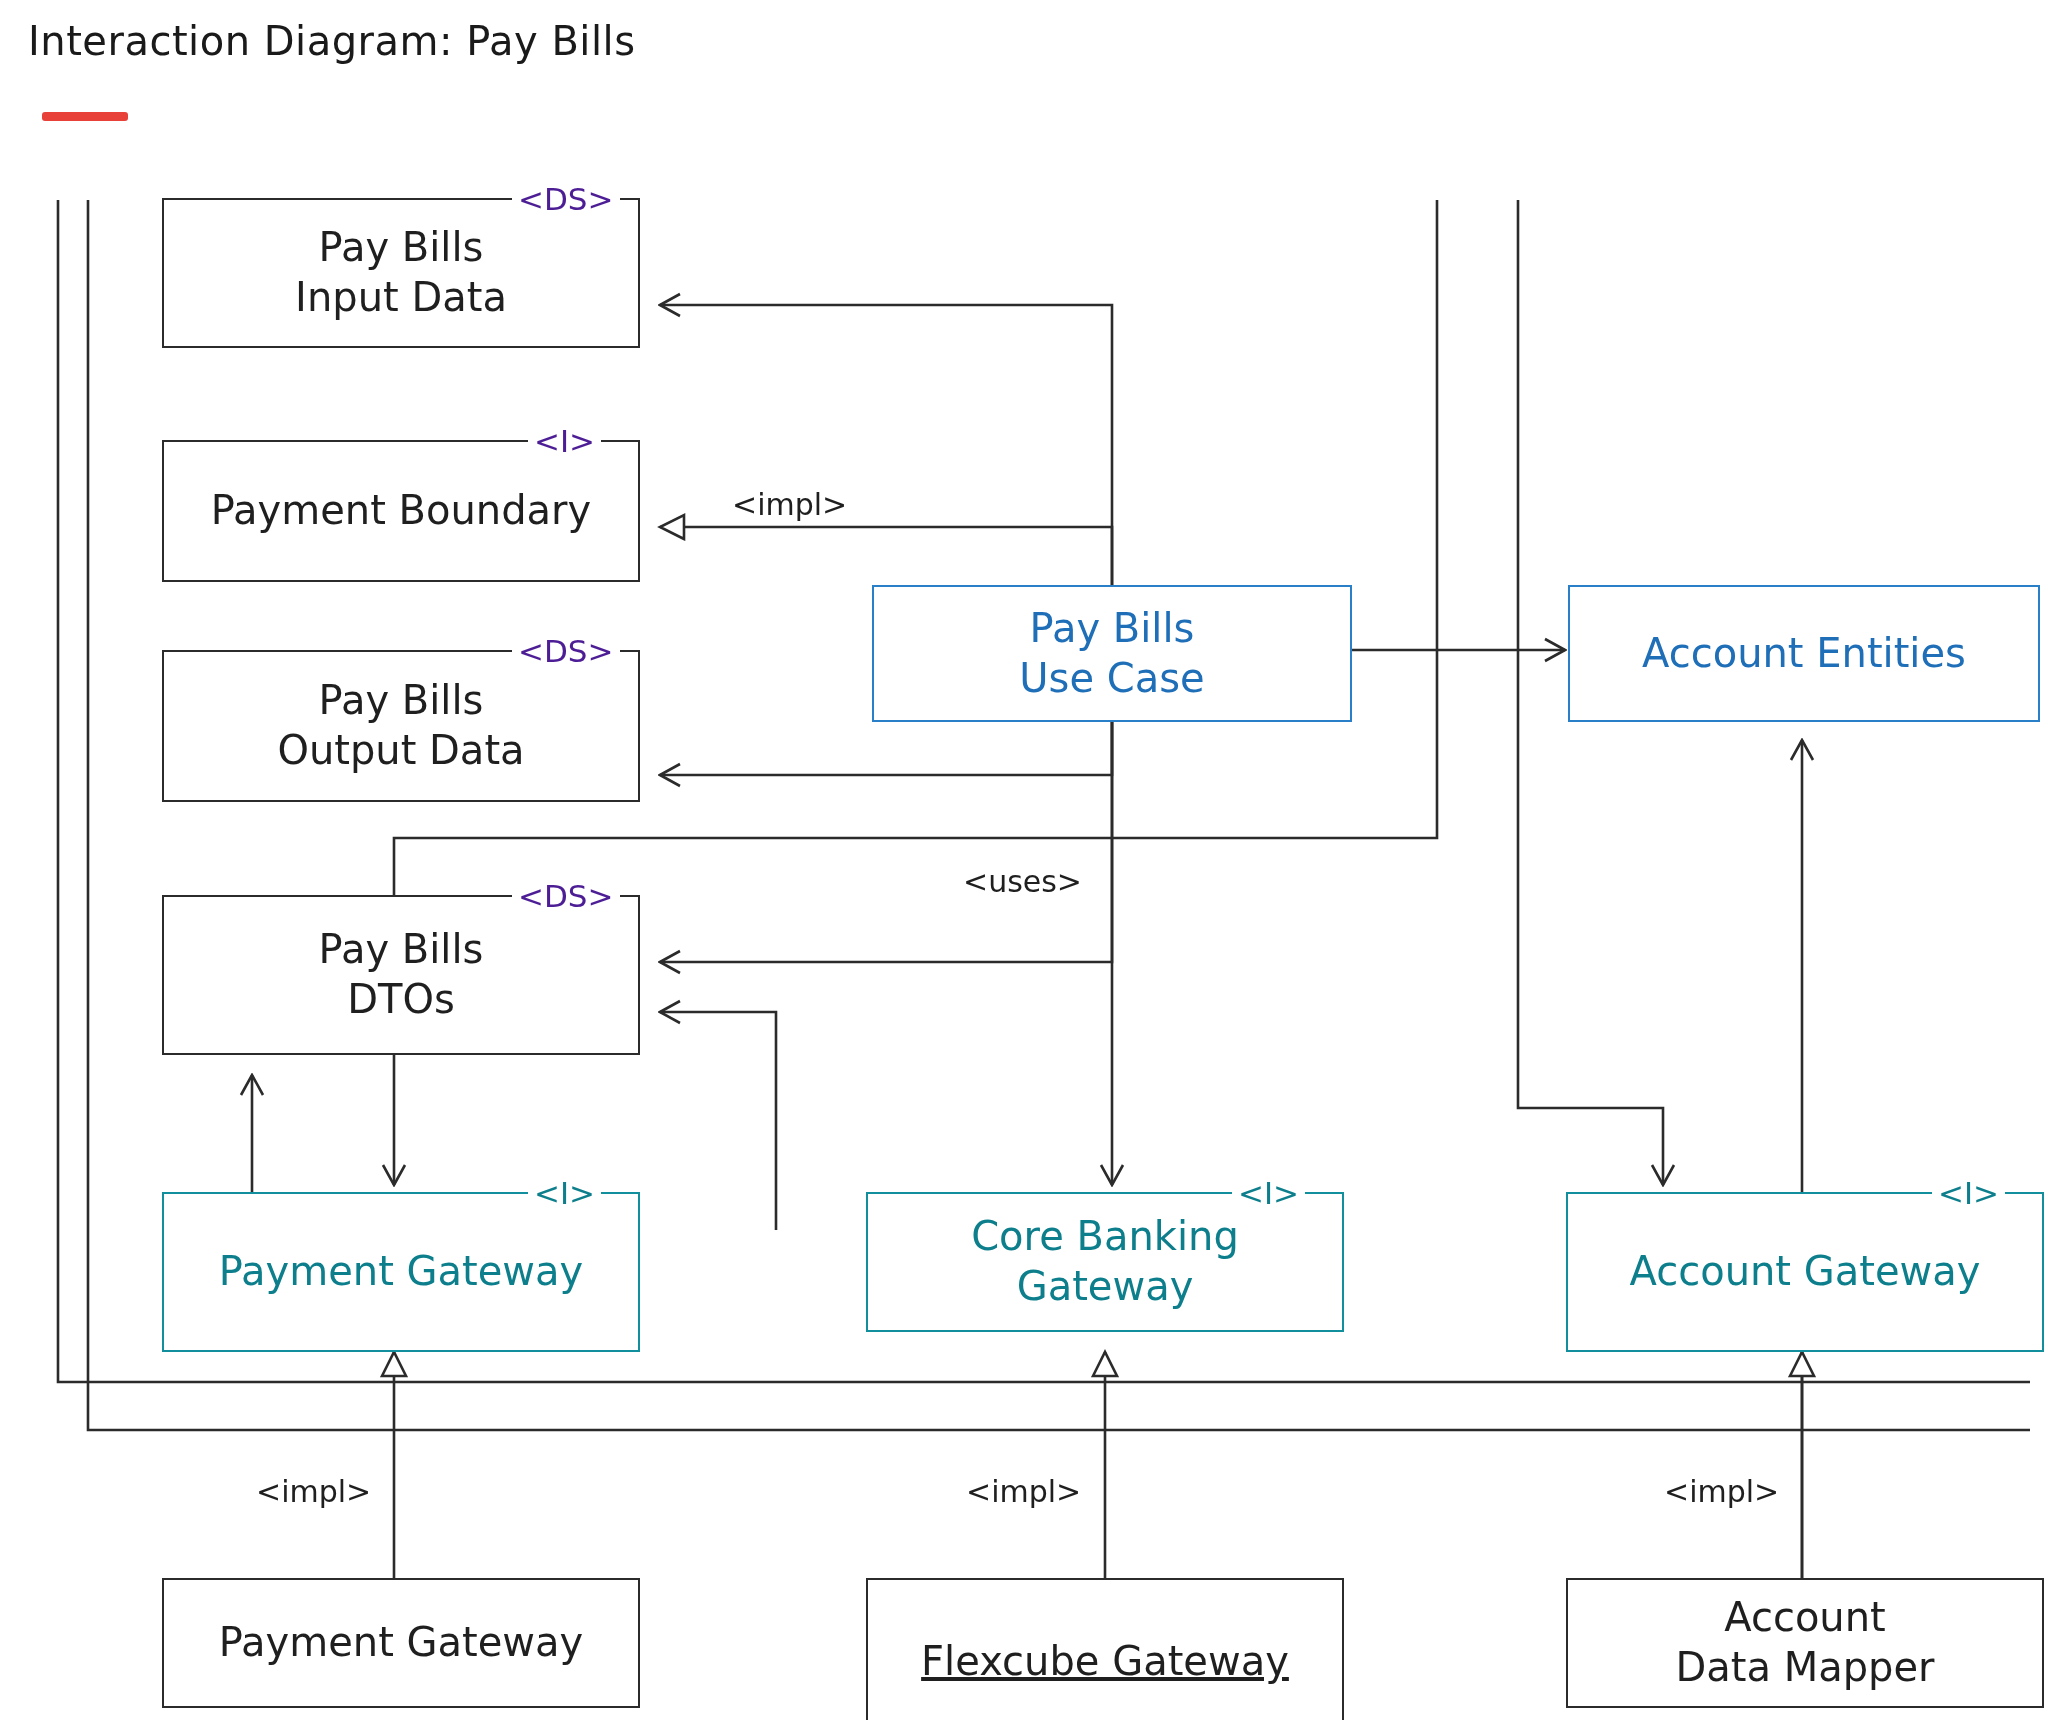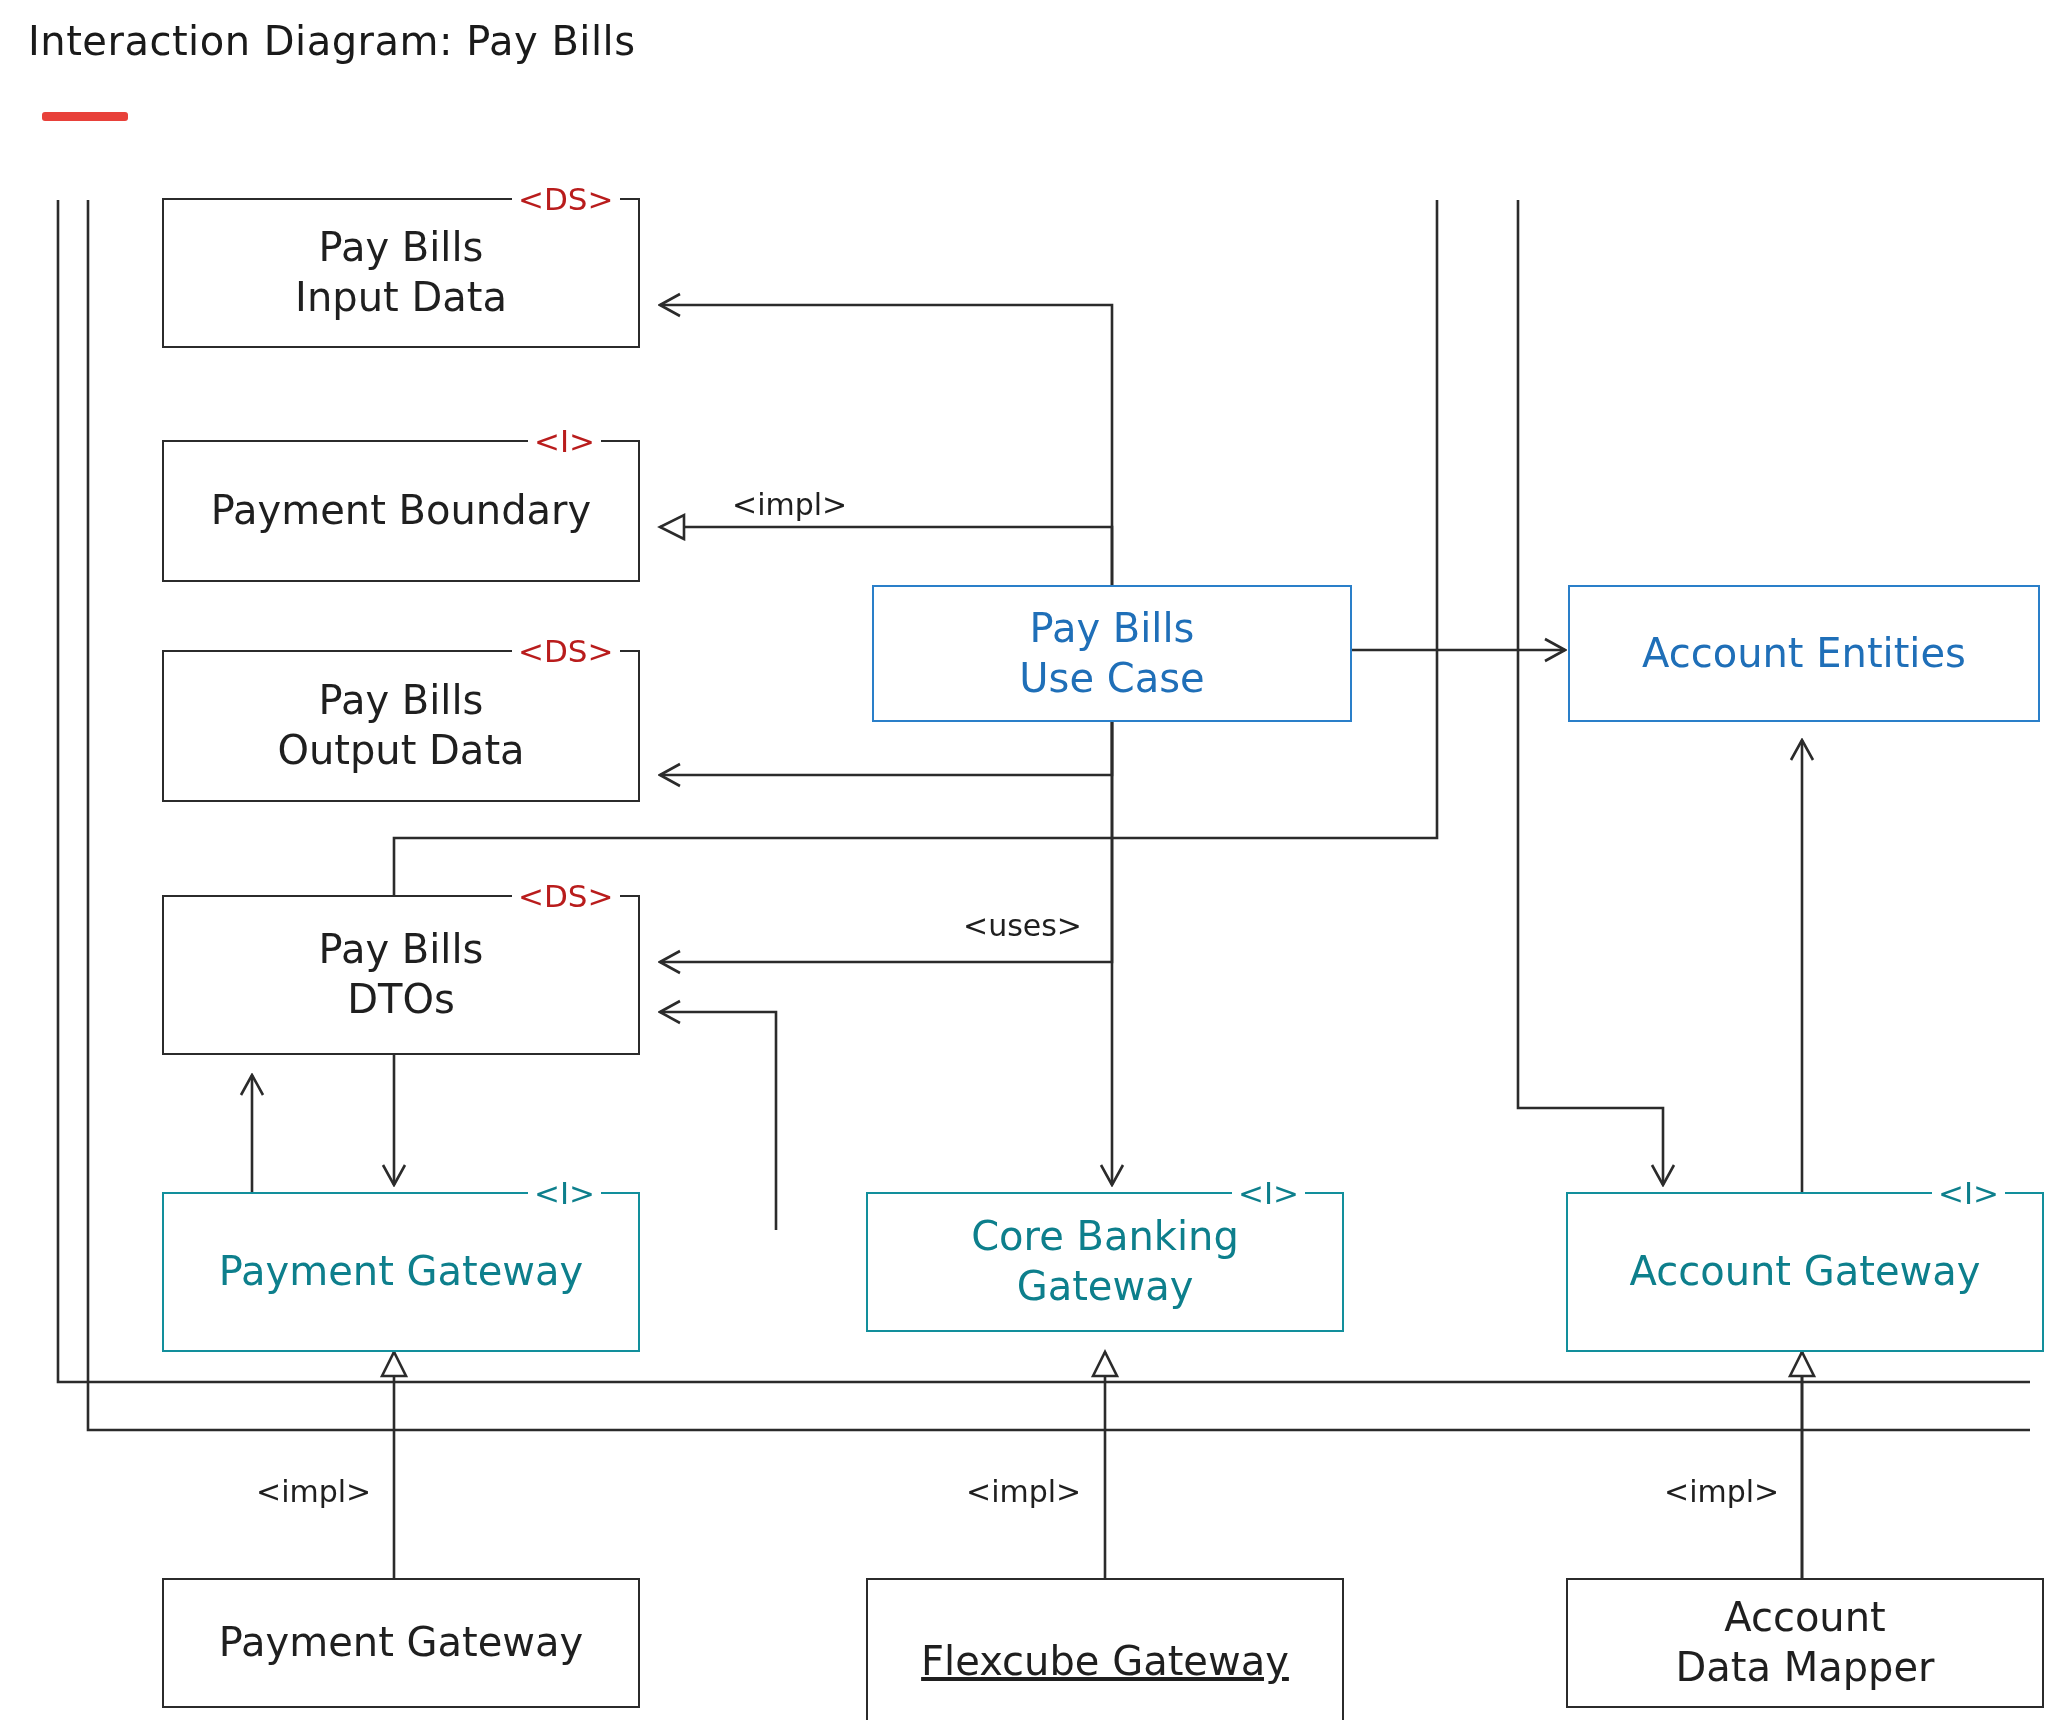--- a/index.html
+++ b/index.html
@@ -63,21 +63,21 @@
     color: #1f6fb8;
   }
   .nodebox.teal {
     border-color: #128f9c;
     color: #0d7f8c;
   }
   .stereo {
     position: absolute;
     background: #ffffff;
     font-size: 31px;
-    color: #b91c1c;
+    color: #4c1d95;
     padding: 0 6px;
     line-height: 1;
     font-family: "DejaVu Sans", sans-serif;
     z-index: 7;
     white-space: nowrap;
   }
   .stereo.teal { color: #0d7f8c; }
   .edge-label {
     position: absolute;
     background: #ffffff;
@@ -175,21 +175,21 @@
 
   <div class="nodebox" style="left:162px; top:1578px; width:478px; height:130px;">Payment Gateway</div>
 
   <div class="nodebox" style="left:866px; top:1578px; width:478px; height:168px;text-decoration:underline;">Flexcube Gateway</div>
 
   <div class="nodebox" style="left:1566px; top:1578px; width:478px; height:130px;">Account
 Data Mapper</div>
 
   <div class="edge-label" style="left:724px; top:488px;">&lt;impl&gt;</div>
 
-  <div class="edge-label" style="left:955px; top:865px;margin-top:44px;">&lt;uses&gt;</div>
+  <div class="edge-label" style="left:955px; top:865px;">&lt;uses&gt;</div>
 
   <div class="edge-label" style="left:248px; top:1475px;">&lt;impl&gt;</div>
 
   <div class="edge-label" style="left:958px; top:1475px;">&lt;impl&gt;</div>
 
   <div class="edge-label" style="left:1656px; top:1475px;">&lt;impl&gt;</div>
 
 </div>
 
 </body></html>

